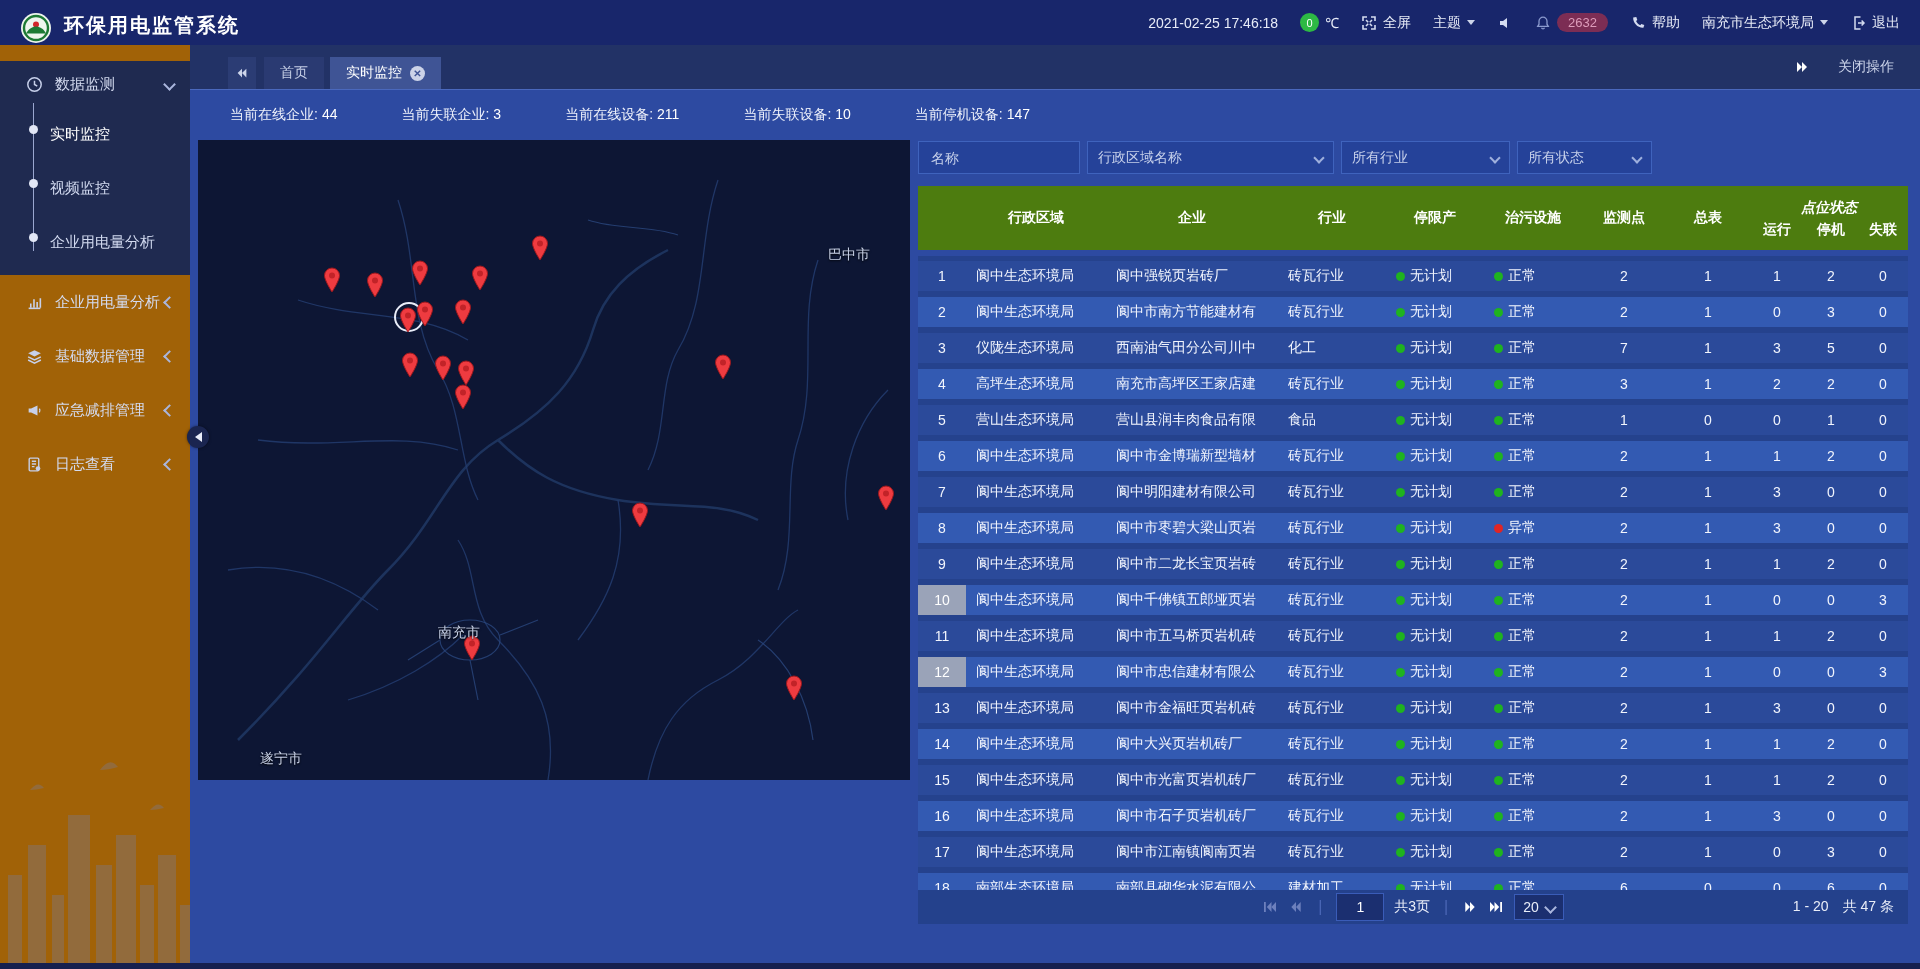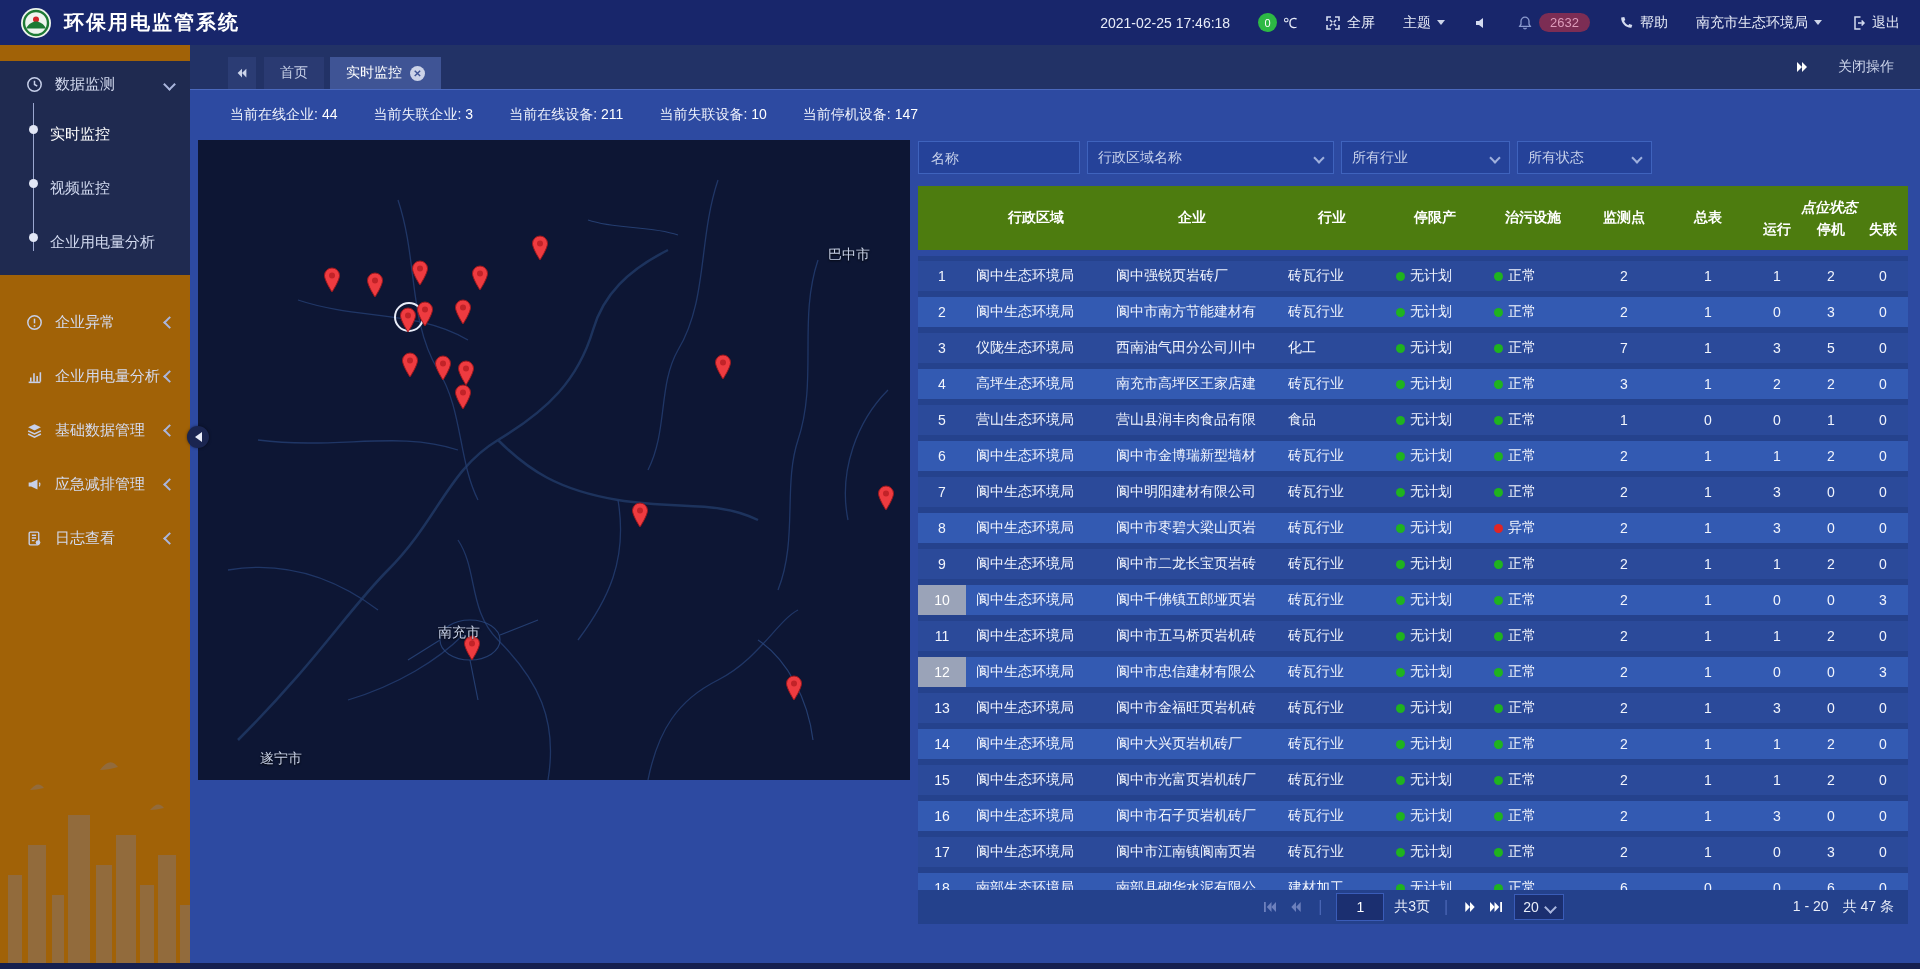--- a/index.html
+++ b/index.html
@@ -2,24 +2,24 @@
 <html><head>
 <meta charset="utf-8">
 <style>
   html,body{margin:0;padding:0}
   body{position:relative;width:1920px;height:969px;overflow:hidden;background:#2d4aa1;
        font-family:"Liberation Sans",sans-serif;color:#fff;font-size:14px}
   body::after{content:"";position:absolute;left:0;right:0;bottom:0;height:6px;background:#16204f;z-index:40}
 
   
   .top-bar{position:absolute;left:0;top:0;width:1920px;height:45px;background:#18266b;
-           display:flex;align-items:center;padding:5px 20px;box-sizing:border-box;z-index:10}
+           display:flex;padding:12px 20px;box-sizing:border-box;z-index:10}
   .logo{width:32px;height:32px;margin-right:12px;flex:none}
   .app-title{font-size:20px;font-weight:bold;letter-spacing:2px;color:#fff}
-  .top-right{margin-left:auto;display:flex;align-items:center;gap:28px;color:#e8ecf8;font-size:14px}
+  .top-right{margin-left:auto;display:flex;align-items:center;gap:22px;color:#e8ecf8;font-size:14px}
   .top-item{display:flex;align-items:center;gap:6px;cursor:pointer;white-space:nowrap}
   .temp-badge{width:19px;height:19px;border-radius:50%;background:#2db944;color:#fff;font-size:11px;
               display:flex;align-items:center;justify-content:center}
   .notif-pill{background:#7c2d54;color:#dd9cba;padding:2px 11px;border-radius:11px;font-size:13px}
   .tri-down{width:0;height:0;border-left:4px solid transparent;border-right:4px solid transparent;
             border-top:5px solid #cdd5ea;display:inline-block}
   .ico{display:inline-flex;width:16px;height:16px;color:#d4dbf0}
   .ico svg{width:100%;height:100%}
   .ico.dim{color:#8b9ace}
 
@@ -54,21 +54,21 @@
   .btn-sq{height:32px;width:28px;background:#2b3c74;display:flex;align-items:center;justify-content:center;
           color:#cdd5ea;margin-right:8px;cursor:pointer}
   .tab{height:32px;display:flex;align-items:center;padding:0 16px;background:#2a3a72;color:#c6cfe6;
        font-size:14px;margin-right:6px;cursor:pointer;white-space:nowrap}
   .tab.active{background:#3f5495;color:#fff}
   .tab-close{margin-left:8px;width:15px;height:15px;border-radius:50%;background:#ccd3e8;color:#3f5495;
              font-size:10px;line-height:15px;text-align:center;font-weight:bold}
   .tab-bar-right{margin-left:auto;display:flex;align-items:center;gap:28px;color:#ccd4ea;
                  font-size:14px;padding-right:12px;height:100%;}
 
-  .stats-bar{height:50px;display:flex;align-items:center;gap:36px;padding-left:40px;color:#f2f5fd;font-size:14px}
+  .stats-bar{height:50px;display:flex;align-items:center;gap:64px;padding-left:40px;color:#f2f5fd;font-size:14px}
   .stat{white-space:nowrap}
   .stat .lbl{color:#eef1fb}
   .stat .val{color:#fff;margin-left:4px}
 
   
   .map-panel{position:absolute;left:8px;top:95px;width:712px;height:640px;background:#0d1634;overflow:hidden}
   .map-label{position:absolute;color:#c9d2e8;font-size:14px;text-shadow:0 1px 2px #000;white-space:nowrap}
   .pin{position:absolute;width:20px;height:26px;cursor:pointer}
   .pin-ring{position:absolute;width:26px;height:26px;border:2px solid #e9edf8;border-radius:50%}
   .collapse-btn{position:absolute;left:-3px;top:381px;width:22px;height:22px;border-radius:50%;
@@ -212,31 +212,20 @@
             <span>实时监控</span>
           </div>
           <div class="submenu-item">
             <span class="dot-bullet"></span>
             <span>视频监控</span>
           </div>
           <div class="submenu-item">
             <span class="dot-bullet"></span>
             <span>企业用电量分析</span>
           </div>
-        </div>
-      </div>
-      <div class="menu-group">
-        <div class="menu-item lone first-lone">
-          <span class="menu-icon"><svg viewBox="0 0 16 16" fill="none" stroke="currentColor" stroke-width="1.4">
-              <circle cx="8" cy="8" r="6.3"></circle>
-              <path d="M8 4.4v4.4"></path>
-              <circle cx="8" cy="11.2" r=".9" fill="currentColor" stroke="none"></circle>
-            </svg></span>
-          <span class="menu-label">企业异常</span>
-          <span class="chev left"></span>
         </div>
       </div>
       <div class="menu-group">
         <div class="menu-item lone">
           <span class="menu-icon"><svg viewBox="0 0 16 16" fill="none" stroke="currentColor" stroke-width="1.5">
               <path d="M2.5 13.5h11"></path>
               <path d="M4.5 13V9M7.5 13V5M10.5 13V7.5M13.5 13V4"></path>
             </svg></span>
           <span class="menu-label">企业用电量分析</span>
           <span class="chev left"></span>

